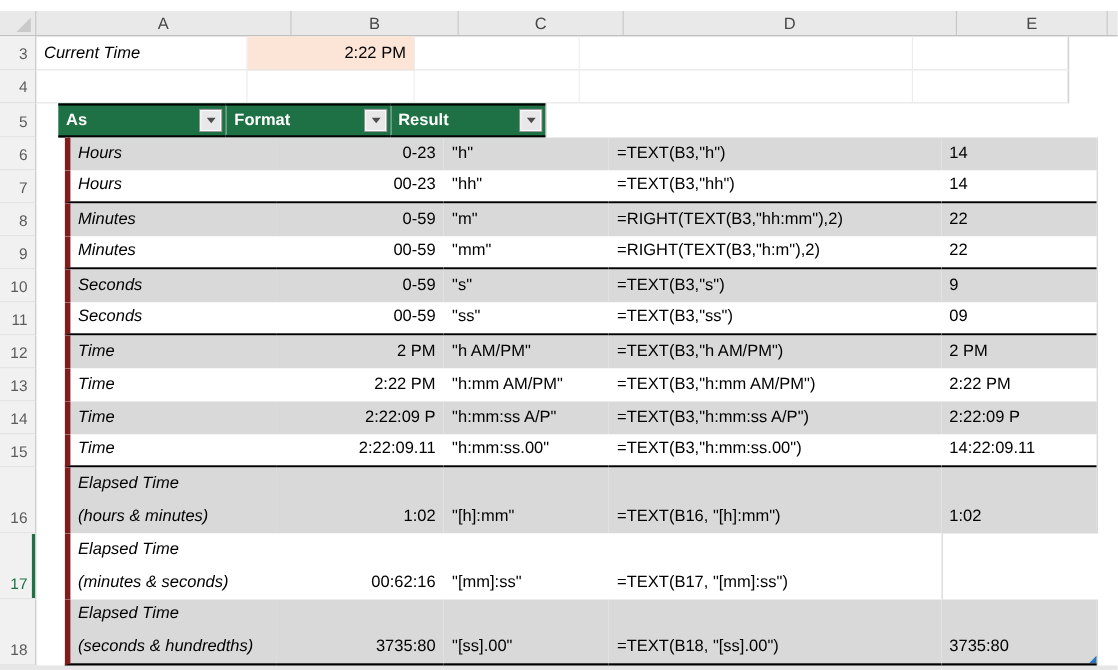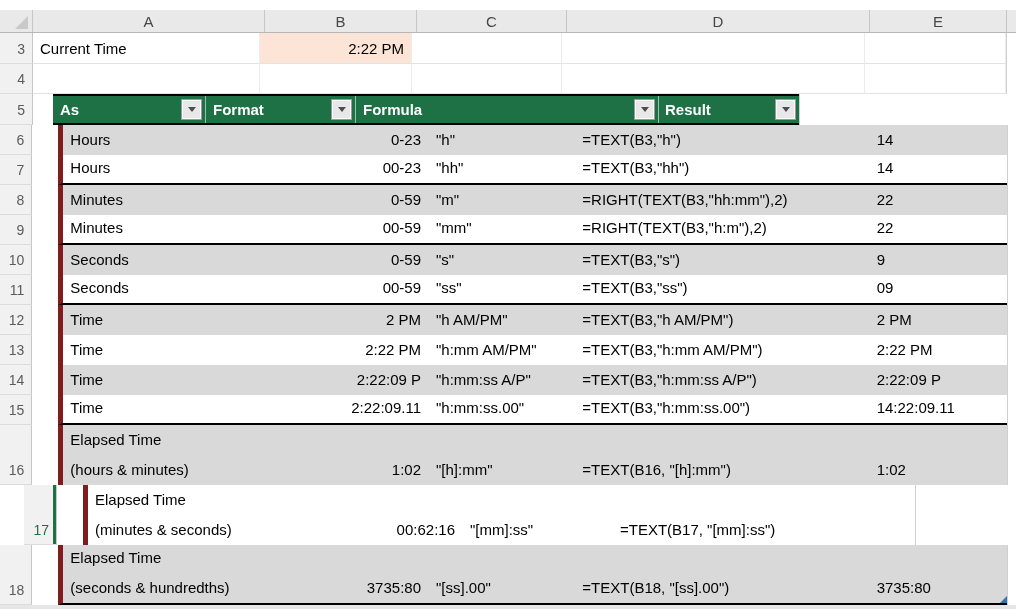--- a/index.html
+++ b/index.html
@@ -19,24 +19,24 @@
     font-size:15px; color:#474747; border-right:1px solid #C6C6C6;}
   .colhead.a{width:232px;} .colhead.b{width:152px;} .colhead.c{width:150px;}
   .colhead.d{width:303px;} .colhead.e{width:137px;}
   .colhead-sliver{width:9px; border:none;}
 
   
   .row{display:flex; height:30px;}
   .rowhdr{width:33px; background:#F1F1F1; border-right:1px solid #C6C6C6; border-bottom:1px solid #DCDCDC;
     font-size:14px; color:#5B5B5B; display:flex; align-items:flex-end; justify-content:flex-end;
     padding:0 7px 0 0; line-height:28px;}
-  .rowhdr.active{color:var(--green); box-shadow:inset -3px 0 0 var(--green);margin-left:24px;}
+  .rowhdr.active{color:var(--green); box-shadow:inset -3px 0 0 var(--green);}
   .cell{font-size:15px; color:#000; line-height:30px; display:flex; align-items:flex-end;
     overflow:hidden; white-space:pre-line;}
-  .cell.a{width:227px; padding-left:7px;}
+  .cell.a{width:192px; padding-left:7px;font-style:italic;}
   .cell.b{width:152px; padding-right:7px; justify-content:flex-end;}
   .cell.c{width:150px; padding-left:8px;}
   .cell.d{width:303px; padding-left:8px;}
   .cell.e{width:141px; padding-left:7px;}
   .sliver{width:9px; border-left:1px solid #D0D0D0;}
 
   
   .row.plain{height:31px;}
   .row.r4{height:30px;}
   .row.plain .cell{border-right:1px solid #ECECEC; border-bottom:1px solid #E3E3E3; line-height:29px;}
@@ -109,24 +109,20 @@
   <div class="row thead">
     <div class="rowhdr">5</div>
     <div class="cell b" style="justify-content:space-between; padding-left:7px;margin-left:20px;">
       <span>As</span>
       <span class="filter-btn"><span class="tri-down"></span></span>
     </div>
     <div class="cell c">
       <span>Format</span>
       <span class="filter-btn"><span class="tri-down"></span></span>
     </div>
-    <div class="cell d">
-      <span>Formula</span>
-      <span class="filter-btn"><span class="tri-down"></span></span>
-    </div>
     <div class="cell e">
       <span>Result</span>
       <span class="filter-btn"><span class="tri-down"></span></span>
     </div>
     <div class="sliver"></div>
   </div>
 
   <div id="rows-container">
   <div class="row data gray">
     <div class="rowhdr">6</div>

